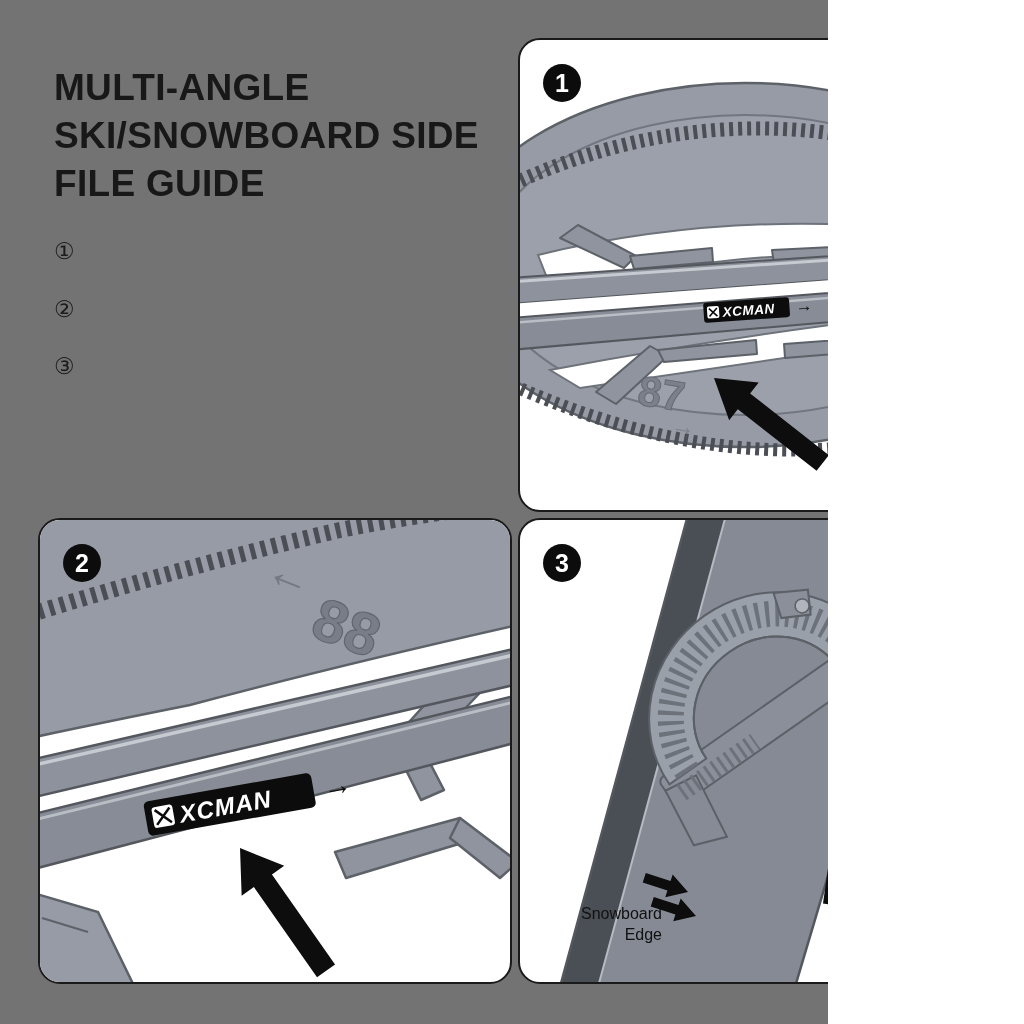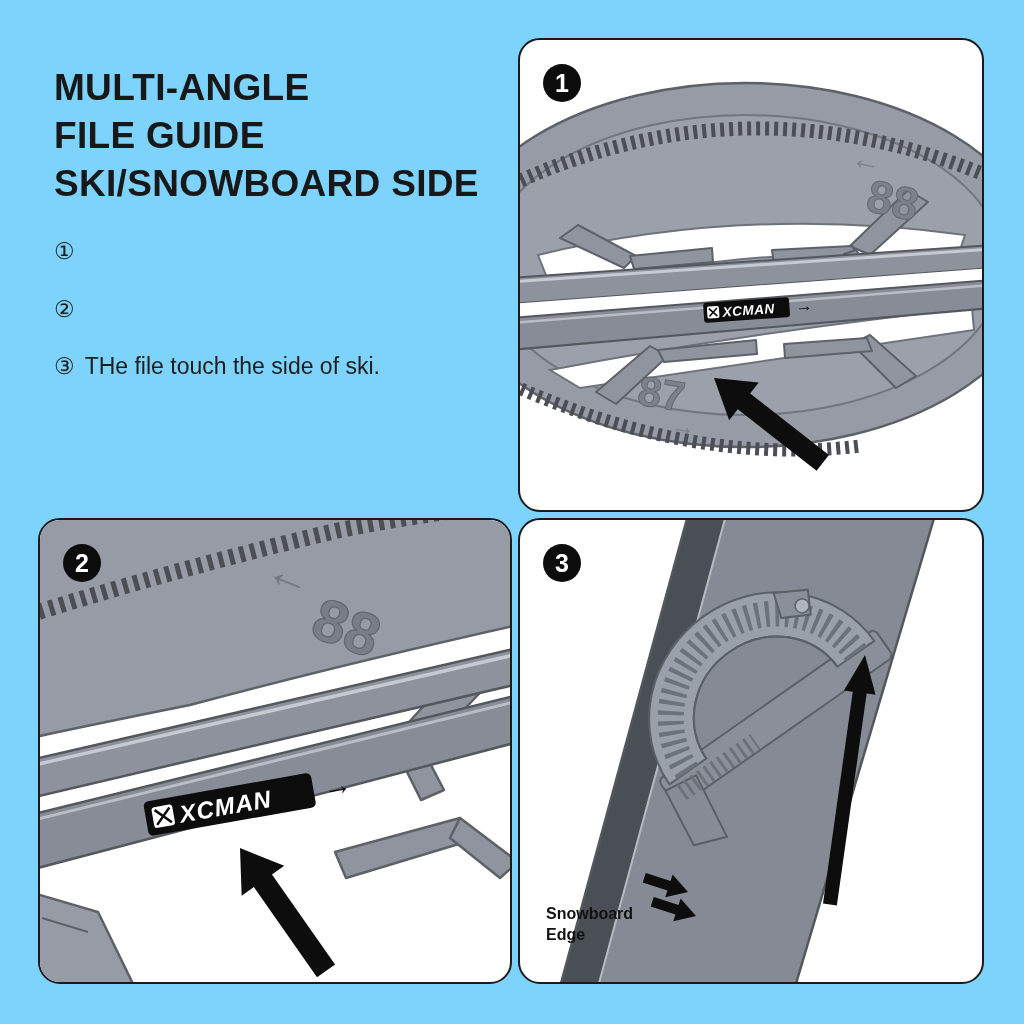--- a/index.html
+++ b/index.html
@@ -1,17 +1,17 @@
 <!DOCTYPE html>
 <html><head>
 <meta charset="utf-8">
 <style>
   html,body{margin:0;padding:0;background:#ffffff;}
   .canvas{
-    position:relative;width:1024px;height:1024px;background:#7dd3fc;overflow:hidden;
+    position:relative;width:828px;height:1024px;background:#737373;overflow:hidden;
     font-family:"Liberation Sans",sans-serif;color:#1b1b1b;
   }
   .title{
     position:absolute;left:54px;top:64px;
     font-size:37px;font-weight:bold;line-height:1.3;letter-spacing:0.3px;color:#181818;
   }
   .steps{position:absolute;left:54px;top:236px;width:440px;}
   .step{display:flex;align-items:flex-start;margin-bottom:26px;font-size:23px;color:#1d1d1d;}
   .step-marker{flex:0 0 auto;margin-right:10px;font-size:23px;line-height:1.38;}
   .step-text{white-space:pre-line;line-height:1.38;}
@@ -22,45 +22,44 @@
   #panel2{left:38px;top:518px;width:470px;height:462px;}
   #panel3{left:518px;top:518px;width:462px;height:462px;}
   .panel svg{position:absolute;left:0;top:0;width:100%;height:100%;}
   .badge{
     position:absolute;left:23px;top:24px;width:38px;height:38px;border-radius:50%;
     background:#0c0c0c;color:#ffffff;font-size:25px;font-weight:bold;
     display:flex;align-items:center;justify-content:center;z-index:5;
   }
   .p3-label{
     position:absolute;left:26px;top:384px;width:116px;z-index:4;
-    font-size:16px;line-height:1.3;color:#111;text-align:left;font-weight:bold;
+    font-size:16px;line-height:1.3;color:#111;text-align:right;
   }
   svg text{font-family:"Liberation Sans",sans-serif;}
 </style>
 </head>
 <body>
 
 <div class="canvas">
 
   <div class="title">
     <div>MULTI-ANGLE</div>
+    <div>SKI/SNOWBOARD SIDE</div>
     <div>FILE GUIDE</div>
-    <div>SKI/SNOWBOARD SIDE</div>
   </div>
 
   <div class="steps">
     <div class="step">
       <span class="step-marker">①</span>
     </div>
     <div class="step">
       <span class="step-marker">②</span>
     </div>
     <div class="step">
       <span class="step-marker">③</span>
-      <span class="step-text">THe file touch the side of ski.</span>
     </div>
   </div>
 
   <div class="panel" id="panel1">
     <svg viewBox="0 0 462 470">
       <ellipse cx="225" cy="225" rx="297" ry="182" fill="#969ba5" stroke="#5d6168" stroke-width="2.5"></ellipse>
       <ellipse cx="225" cy="225" rx="258" ry="150" fill="#9ba0aa" stroke="#71767f" stroke-width="2"></ellipse>
       <path d="M -40,160 Q 225,22 500,150" fill="none" stroke="#4b4e54" stroke-width="14" stroke-dasharray="4 5"></path>
       <path d="M -40,330 Q 160,428 340,406" fill="none" stroke="#4b4e54" stroke-width="13" stroke-dasharray="4 5"></path>
 

